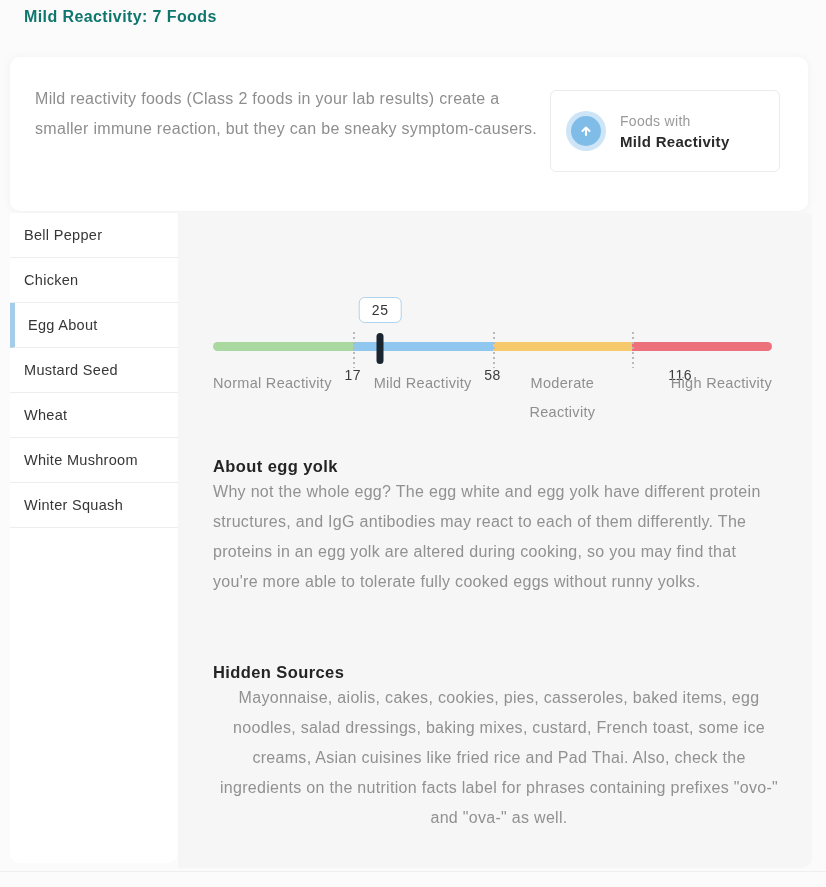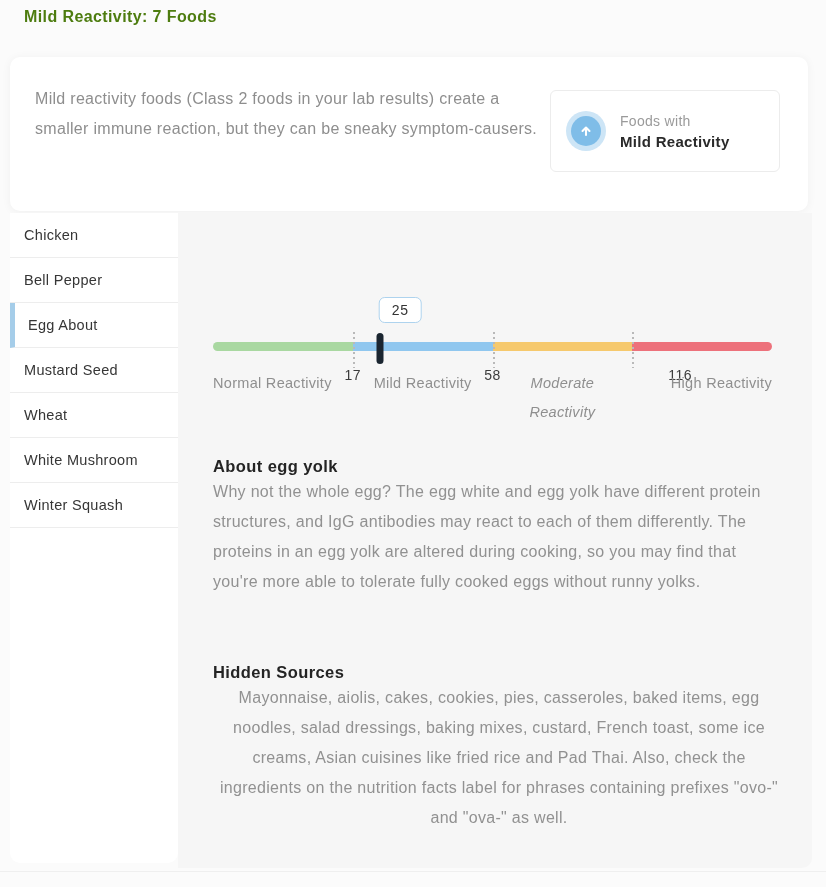--- a/index.html
+++ b/index.html
@@ -7,21 +7,21 @@
   body {
     position:relative;
     background:#fbfbfb;
     font-family:"Liberation Sans", sans-serif;
     overflow:hidden;
   }
 
   
   .page-title {
     position:absolute; left:24px; top:8px;
-    font-size:16px; font-weight:600; letter-spacing:.4px; color:#4d7c0f;
+    font-size:16px; font-weight:600; letter-spacing:.4px; color:#0f766e;
   }
 
   
   .intro-card {
     position:absolute; left:10px; top:57px; width:798px; height:154px;
     background:#ffffff; border-radius:10px;
     box-shadow:0 1px 10px rgba(0,0,0,.05);
   }
   .intro-text {
     position:absolute; left:25px; top:27px; width:505px;
@@ -65,21 +65,21 @@
   .result-heading {
     position:absolute; left:35px; top:33px;
     font-size:17px; font-weight:700; letter-spacing:.4px; color:#242424;
   }
 
   
   .scale { position:absolute; left:35px; top:80px; width:559px; height:200px; }
   .value-tooltip {
     position:absolute; left:29.9%; top:4px; transform:translateX(-50%);
     background:#fff; border:1.5px solid #aed3ee; border-radius:6px;
-    padding:4px 12px; font-size:14px; color:#333; letter-spacing:.5px;margin-left:20px;
+    padding:4px 12px; font-size:14px; color:#333; letter-spacing:.5px;
   }
   .scale-bar {
     position:absolute; left:0; top:49px; width:100%; height:9px;
     border-radius:5px; overflow:hidden; display:flex;
   }
   .seg { flex:1 1 25%; height:100%; }
   .dashed-line {
     position:absolute; top:39px; height:36px; width:2px;
     background-image:repeating-linear-gradient(to bottom,#b9b9b9 0 2px,transparent 2px 5px);
   }
@@ -88,21 +88,21 @@
     position:absolute; left:29.9%; top:40px; transform:translateX(-50%);
     width:7px; height:31px; border-radius:3.5px; background:#1a2530; cursor:pointer;
   }
   .zone-label {
     position:absolute; top:76px; font-size:14.5px; color:#8f8f8f;
     letter-spacing:.3px; line-height:29px; white-space:nowrap;
   }
   .zone-label.centered { transform:translateX(-50%); text-align:center; white-space:normal; width:110px; }
   .zone-normal { left:0; }
   .zone-mild { left:37.5%; }
-  .zone-moderate { left:62.5%;font-style:italic; }
+  .zone-moderate { left:62.5%; }
   .zone-high { right:0; }
   .threshold {
     position:absolute; top:74px; transform:translateX(-50%);
     font-size:14px; color:#3c3c3c; letter-spacing:.5px;
   }
   .th-1 { left:25%; } .th-2 { left:50%; } .th-3 { left:75%;margin-left:48px; }
 
   
   .section-heading {
     position:absolute; left:35px;
@@ -138,22 +138,22 @@
       </span>
     </span>
     <span>
       <div class="badge-line1">Foods with</div>
       <div class="badge-line2">Mild Reactivity</div>
     </span>
   </div>
 </div>
 
 <div class="sidebar">
+  <div class="sidebar-item">Bell Pepper</div>
   <div class="sidebar-item">Chicken</div>
-  <div class="sidebar-item">Bell Pepper</div>
   <div class="sidebar-item selected">Egg About</div>
   <div class="sidebar-item">Mustard Seed</div>
   <div class="sidebar-item">Wheat</div>
   <div class="sidebar-item">White Mushroom</div>
   <div class="sidebar-item">Winter Squash</div>
 </div>
 
 <div class="content-panel">
 
   <div class="scale">

